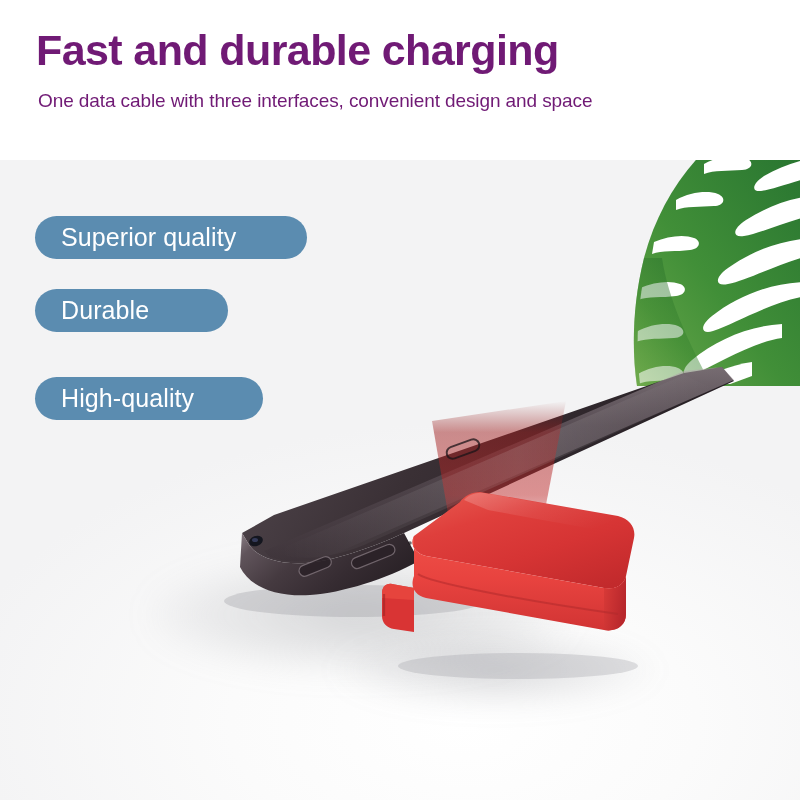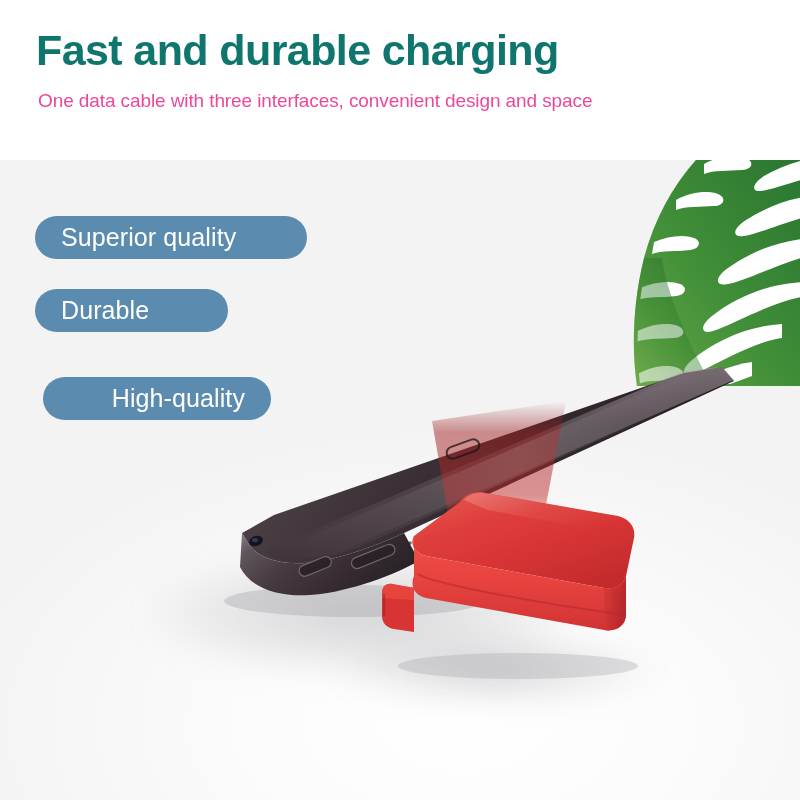--- a/index.html
+++ b/index.html
@@ -39,33 +39,33 @@
 
   
   .headline {
     position: absolute;
     left: 36px;
     top: 28px;
     width: 720px;
     font-size: 43px;
     font-weight: bold;
     letter-spacing: -0.6px;
-    color: #0f766e;
+    color: #701a75;
     line-height: 1.05;
     white-space: nowrap;
     z-index: 6;
   }
   .subtitle {
     position: absolute;
     left: 38px;
     top: 88px;
     width: 560px;
     font-size: 19px;
     font-weight: normal;
-    color: #ec4899;
+    color: #701a75;
     line-height: 25px;
     letter-spacing: -0.1px;
     z-index: 6;
   }
 
   
   .pill {
     position: absolute;
     display: flex;
     align-items: center;
@@ -75,21 +75,21 @@
     color: #ffffff;
     font-size: 25px;
     font-weight: normal;
     letter-spacing: 0.1px;
     padding: 0 26px;
     box-sizing: border-box;
     z-index: 5;
   }
   #pill-0 { left: 35px; top: 216px; width: 272px; }
   #pill-1 { left: 35px; top: 289px; width: 193px; }
-  #pill-2 { left: 43px; top: 377px; width: 228px; justify-content: flex-end; }
+  #pill-2 { left: 35px; top: 377px; width: 228px; }
 
   
   .photo {
     position: absolute;
     left: 0;
     top: 160px;
     width: 800px;
     height: 640px;
     z-index: 2;
     overflow: hidden;

